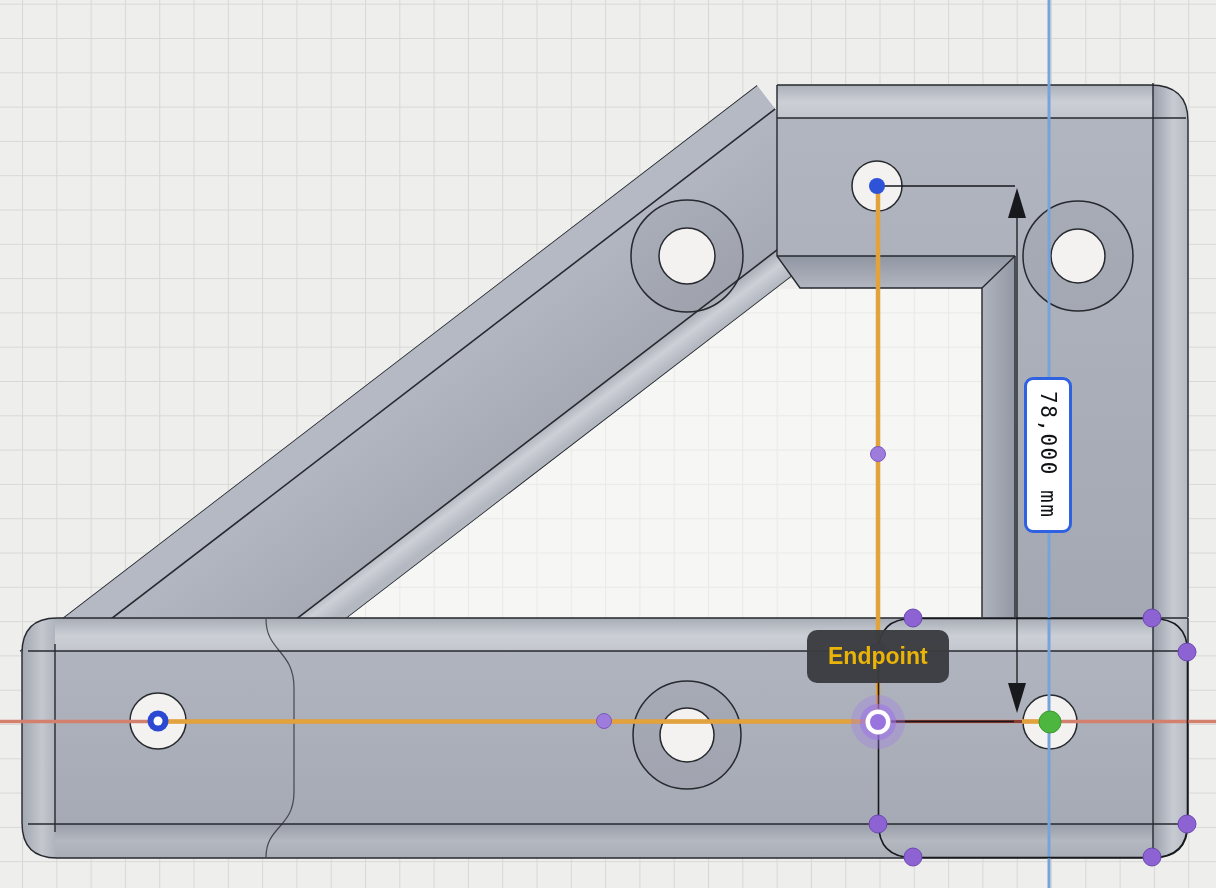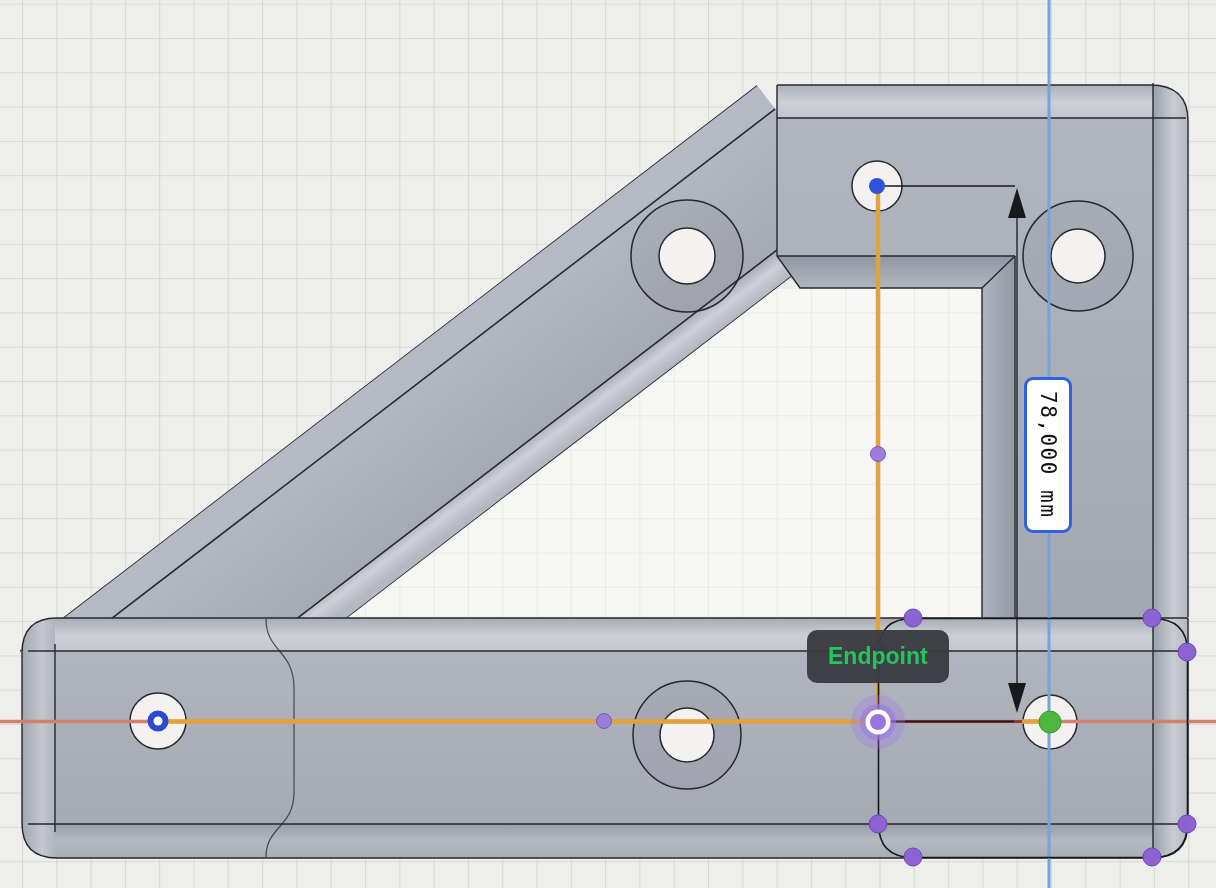--- a/index.html
+++ b/index.html
@@ -13,21 +13,21 @@
     background:#ffffff;border:3px solid #2f62e0;border-radius:9px;
     box-sizing:border-box;display:flex;align-items:center;justify-content:center;
   }
   .dim-box span{
     writing-mode:vertical-rl;font-family:"DejaVu Sans Mono",monospace;
     font-size:21px;letter-spacing:1.5px;color:#101114;white-space:nowrap;
   }
   .tooltip{
     position:absolute;left:807px;top:630px;height:53px;line-height:53px;
     padding:0 21px;background:rgba(57,59,63,0.96);border-radius:10px;
-    color:#22c55e;font-size:23px;font-weight:bold;white-space:nowrap;
+    color:#eab308;font-size:23px;font-weight:bold;white-space:nowrap;
   }
 </style>
 </head>
 <body>
 
 <div class="stage">
 <svg width="1216" height="888" viewBox="0 0 1216 888">
   <defs>
     <pattern id="grid" width="34.3" height="34.3" patternUnits="userSpaceOnUse" x="22" y="3.7">
       <rect width="34.3" height="34.3" fill="#eeeeec"></rect>

